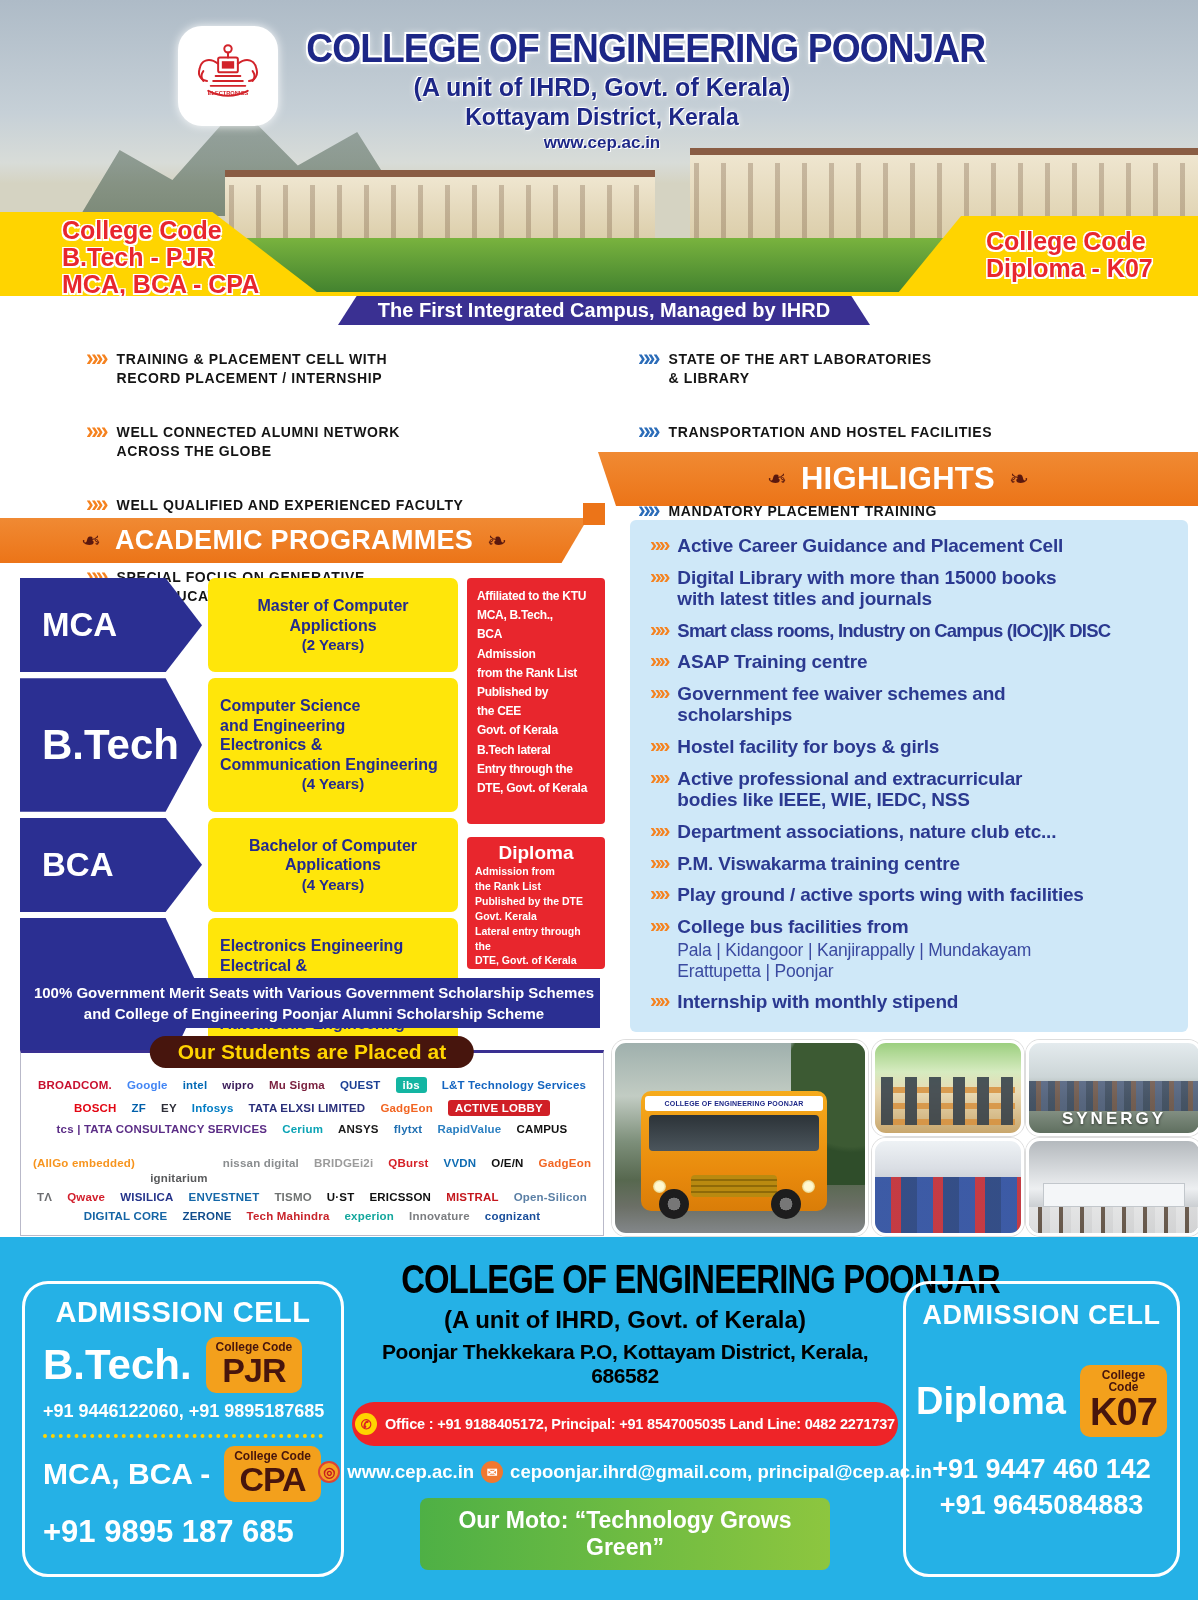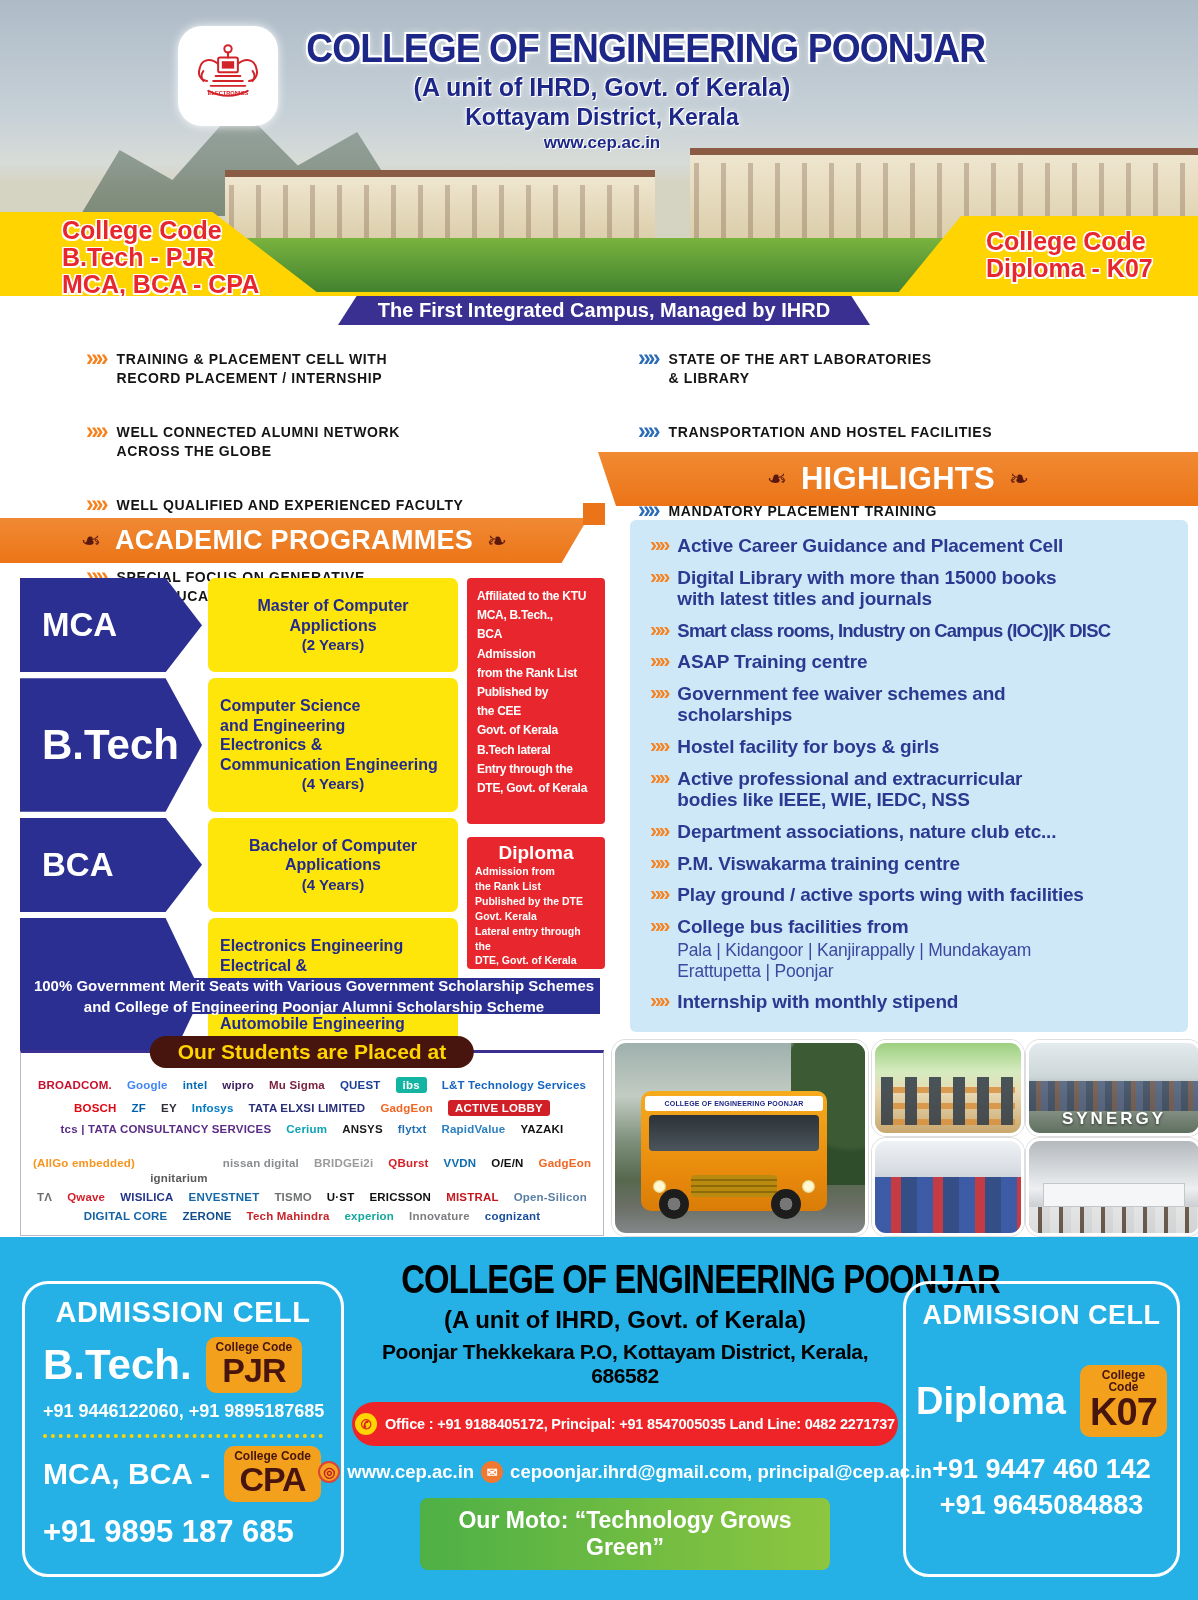--- a/index.html
+++ b/index.html
@@ -87,21 +87,21 @@
   .pdesc .dl{white-space:pre-line;}
   .pdesc .yrs{text-align:center;margin-top:1px;font-size:15px;}
   .prog-rows > div:nth-of-type(1) .dl,.prog-rows > div:nth-of-type(3) .dl{text-align:center;}
   .ktu-box{position:absolute;left:447px;top:0;width:138px;height:246px;background:#e8262d;
     border-radius:4px;color:#fff;font-weight:bold;font-size:12px;letter-spacing:-.3px;
     line-height:1.6;padding:9px 8px 0 10px;box-sizing:border-box;white-space:pre-line;}
   .dip-box{position:absolute;left:447px;top:259px;width:138px;height:132px;background:#e8262d;
     border-radius:4px;color:#fff;padding:5px 8px;box-sizing:border-box;}
   .dip-title{font-weight:900;font-size:19px;text-align:center;}
   .dip-body{font-weight:bold;font-size:10.5px;line-height:1.42;white-space:pre-line;}
-  .merit{position:absolute;left:28px;top:978px;width:572px;height:36px;background:#2b2f92;
+  .merit{position:absolute;left:28px;top:978px;width:572px;height:50px;background:#2b2f92;
     color:#fff;font-weight:bold;font-size:15px;display:flex;align-items:center;
     justify-content:center;text-align:center;line-height:1.4;white-space:pre-line;}
 
   
   .hl-bar{position:absolute;left:598px;top:452px;width:600px;height:54px;
     background:linear-gradient(180deg,#f08a33,#ec7418);
     clip-path:polygon(0 0,100% 0,100% 100%,3% 100%);
     display:flex;align-items:center;justify-content:center;gap:14px;}
   .hl-bar .sec-title{font-size:31px;}
   .hl-box{position:absolute;left:630px;top:520px;width:558px;height:512px;background:#cfe8f8;
@@ -501,21 +501,21 @@
         <span class="logo" style="color: rgb(91, 45, 134);">tcs | TATA CONSULTANCY SERVICES</span>
 
         <span class="logo" style="color: rgb(10, 163, 181);">Cerium</span>
 
         <span class="logo" style="color: rgb(26, 26, 26);">ANSYS</span>
 
         <span class="logo" style="color: rgb(31, 111, 178);">flytxt</span>
 
         <span class="logo" style="color: rgb(42, 127, 193);">RapidValue</span>
 
-        <span class="logo" style="color: rgb(17, 17, 17);">YAZAKI</span>
+        <span class="logo" style="color: rgb(17, 17, 17);">CAMPUS</span>
 
         <span class="logo" style="color: rgb(247, 148, 29);">(AllGo embedded)</span>
 
         <span class="logo" style="color: rgb(88, 89, 91); margin-top: 30px;">ignitarium</span>
 
         <span class="logo" style="color: rgb(138, 141, 143);">nissan digital</span>
 
         <span class="logo" style="color: rgb(155, 155, 155);">BRIDGEi2i</span>
 
         <span class="logo" style="color: rgb(214, 32, 39);">QBurst</span>

